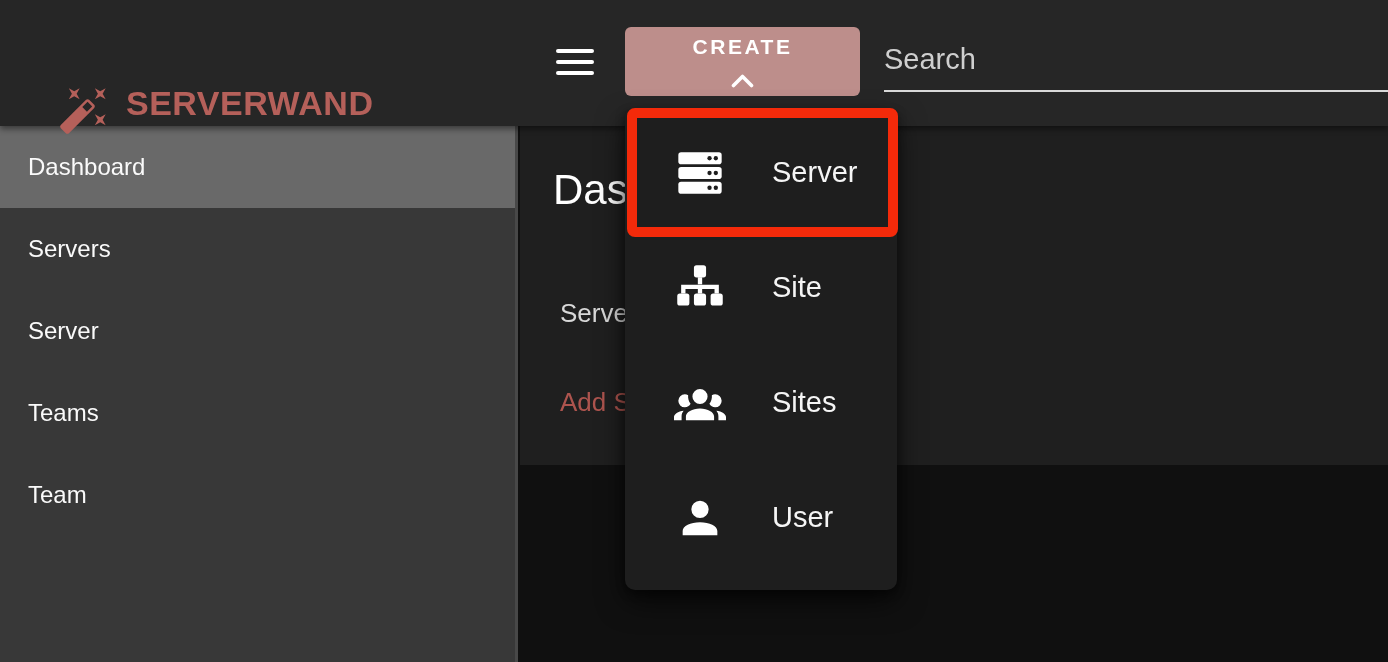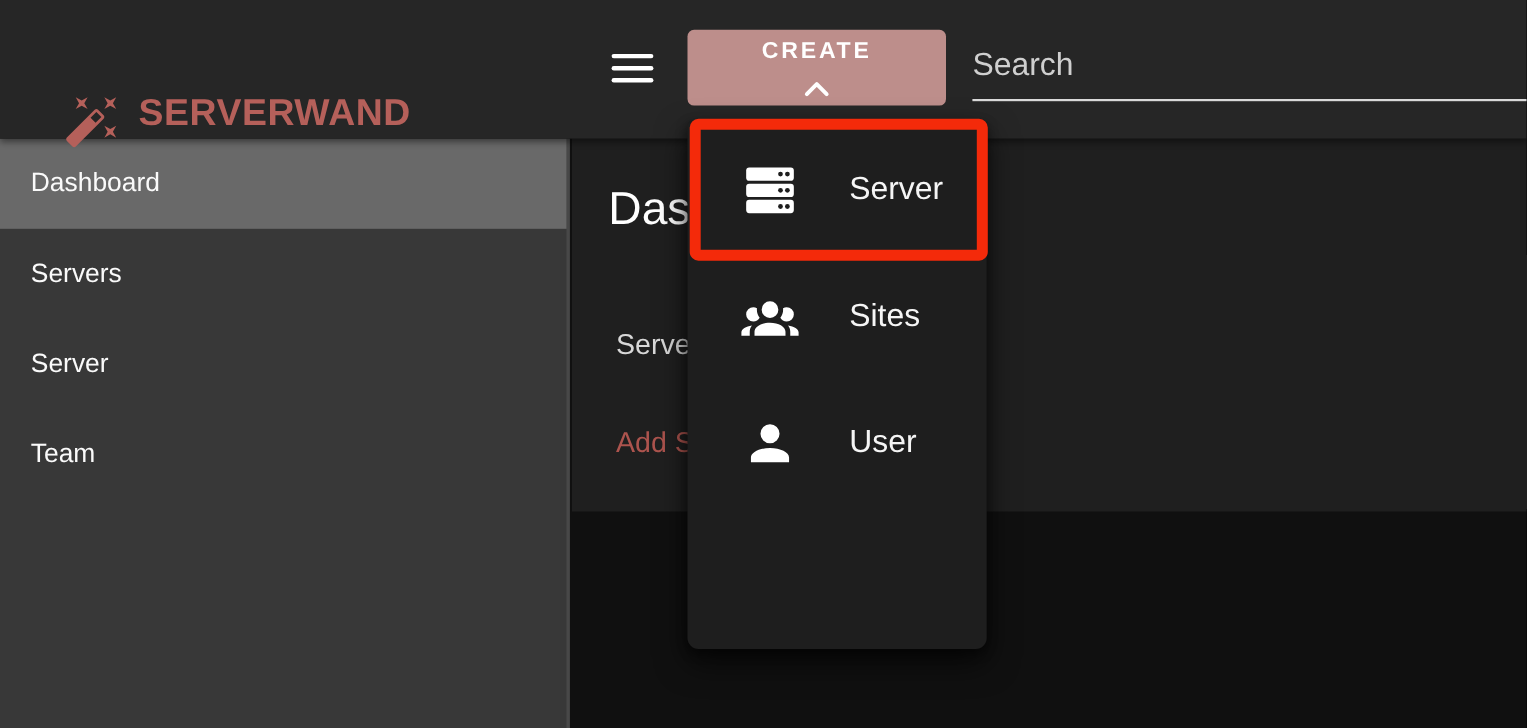--- a/index.html
+++ b/index.html
@@ -123,20 +123,23 @@
     <div class="nav-item active">
       <span>Dashboard</span>
     </div>
     <div class="nav-item">
       <span>Servers</span>
     </div>
     <div class="nav-item">
       <span>Server</span>
     </div>
     <div class="nav-item">
+      <span>Teams</span>
+    </div>
+    <div class="nav-item">
       <span>Team</span>
     </div>
   </nav>
 
   <main class="panel">
     <h1 class="page-heading">Dashboard</h1>
     <div class="section-label">Servers</div>
     <a class="add-link">Add Server</a>
   </main>
 
@@ -152,20 +155,32 @@
           <circle cx="16.4" cy="12" r="1" fill="#1e1e1e"></circle>
             <circle cx="19.3" cy="12" r="1" fill="#1e1e1e"></circle>
           <circle cx="16.4" cy="18.8" r="1" fill="#1e1e1e"></circle>
             <circle cx="19.3" cy="18.8" r="1" fill="#1e1e1e"></circle>
         </svg>
       </span>
       <span class="label">Server</span>
     </div>
     <div class="menu-item">
       <span class="icon">
+        <svg width="52" height="52" viewBox="0 0 24 24">
+          <rect x="9.2" y="1.5" width="5.6" height="5.6" rx="1.2"></rect>
+          <rect x="1.5" y="14.5" width="5.6" height="5.6" rx="1.2"></rect>
+          <rect x="9.2" y="14.5" width="5.6" height="5.6" rx="1.2"></rect>
+          <rect x="16.9" y="14.5" width="5.6" height="5.6" rx="1.2"></rect>
+          <path d="M12 7v3.3 M4.3 14.5v-3h15.4v3 M12 11.3v3.2" stroke="#fff" stroke-width="2" fill="none"></path>
+        </svg>
+      </span>
+      <span class="label">Site</span>
+    </div>
+    <div class="menu-item">
+      <span class="icon">
         <svg width="56" height="52" viewBox="0 0 24 24">
           <path d="M12,5.5A3.5,3.5 0 0,1 15.5,9A3.5,3.5 0 0,1 12,12.5A3.5,3.5 0 0,1 8.5,9A3.5,3.5 0 0,1 12,5.5M5,8C5.56,8 6.08,8.15 6.53,8.42C6.38,9.85 6.8,11.27 7.66,12.38C7.16,13.34 6.16,14 5,14A3,3 0 0,1 2,11A3,3 0 0,1 5,8M19,8A3,3 0 0,1 22,11A3,3 0 0,1 19,14C17.84,14 16.84,13.34 16.34,12.38C17.2,11.27 17.62,9.85 17.47,8.42C17.92,8.15 18.44,8 19,8M5.5,18.25C5.5,16.18 8.41,14.5 12,14.5C15.59,14.5 18.5,16.18 18.5,18.25V20H5.5V18.25M0,20V18.5C0,17.11 1.89,15.94 4.45,15.6C3.86,16.28 3.5,17.22 3.5,18.25V20H0M24,20H20.5V18.25C20.5,17.22 20.14,16.28 19.55,15.6C22.11,15.94 24,17.11 24,18.5V20Z"></path>
         </svg>
       </span>
       <span class="label">Sites</span>
     </div>
     <div class="menu-item">
       <span class="icon">
         <svg width="52" height="52" viewBox="0 0 24 24">
           <path d="M12,4A4,4 0 0,1 16,8A4,4 0 0,1 12,12A4,4 0 0,1 8,8A4,4 0 0,1 12,4M12,14C16.42,14 20,15.79 20,18V20H4V18C4,15.79 7.58,14 12,14Z"></path>

